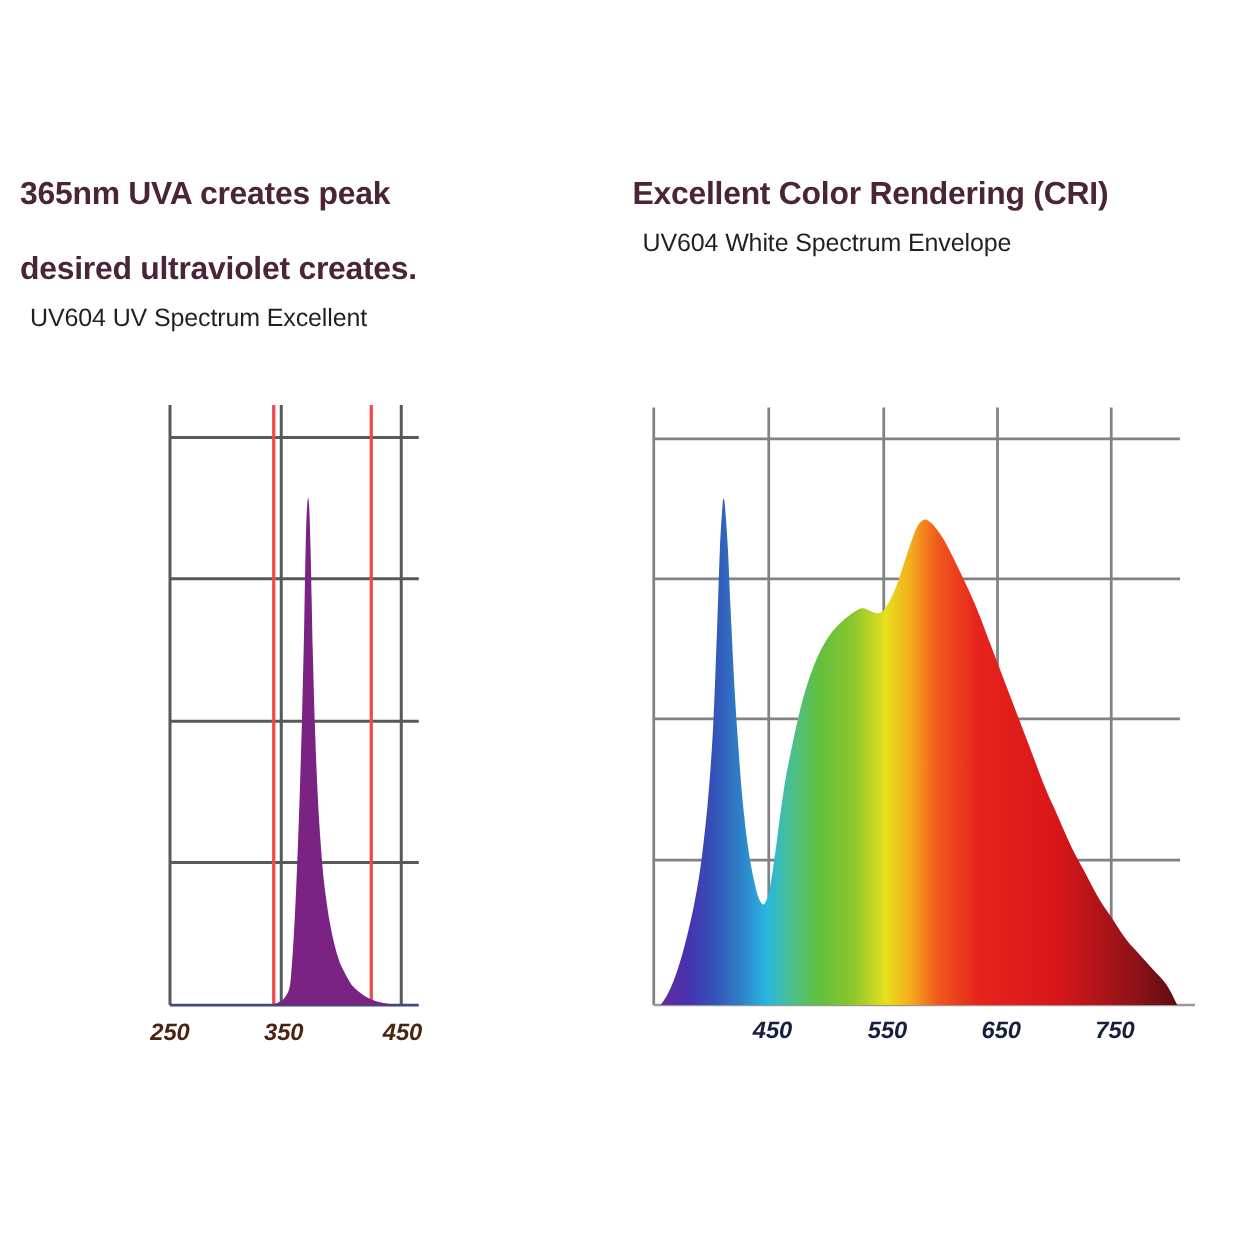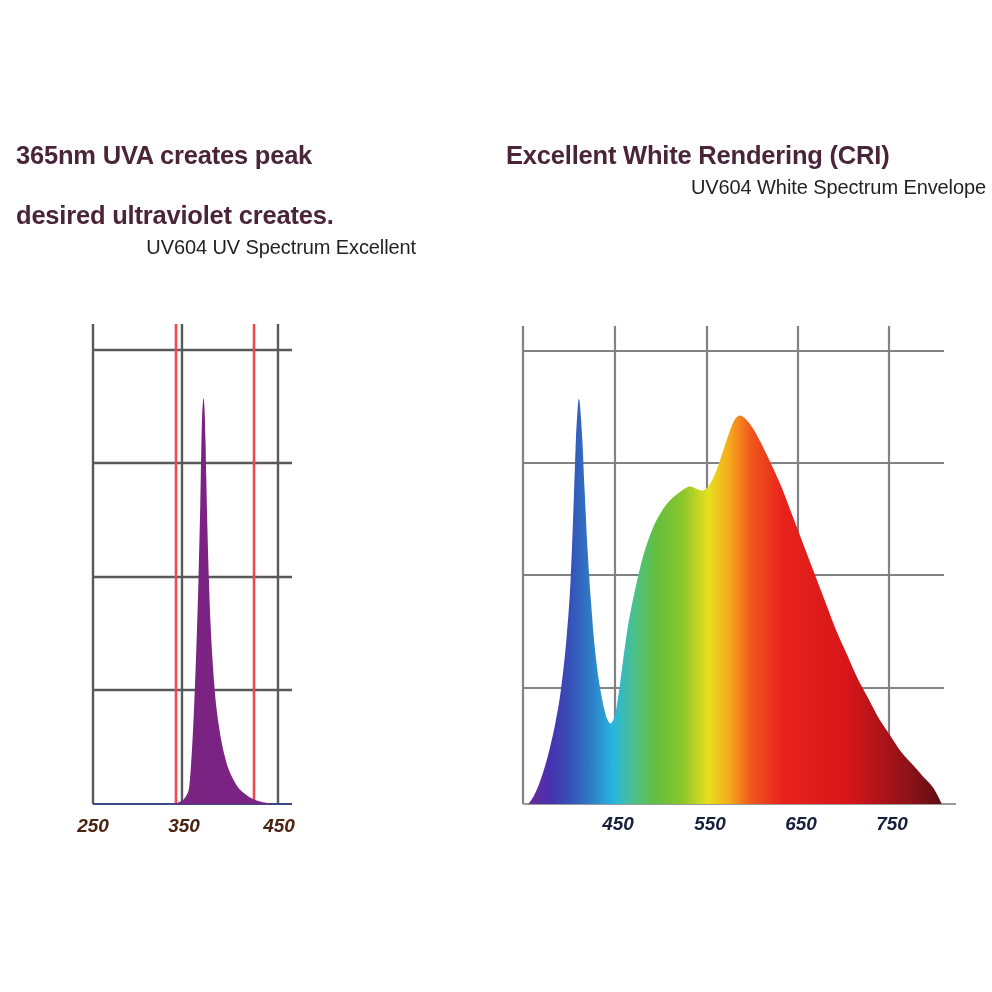--- a/index.html
+++ b/index.html
@@ -37,30 +37,29 @@
     color: #4a2438;
     letter-spacing: -0.2px;
     margin: 0;
   }
   .chart-subtitle {
     font-family: "Liberation Sans", sans-serif;
     font-weight: normal;
     font-size: 20px;
     line-height: 26px;
     color: #231f20;
-    margin: 0;
+    margin: 8px;
     padding-top: 4px;
     letter-spacing: -0.1px;
-    text-align: right;
   }
 
   .plot-wrap {
     position: absolute;
   }
-  #uv-plot-wrap  { left: 0px;   top: 318px; width: 496px; height: 190px; }
+  #uv-plot-wrap  { left: 0px;   top: 318px; width: 496px; height: 190px; padding-left: 43px; }
   #cri-plot-wrap { left: 0px;   top: 318px; width: 496px; height: 190px; }
 
   svg { display: block; overflow: visible; }
 
   .tick-label {
     font-family: "Liberation Sans", sans-serif;
     font-style: italic;
     font-weight: bold;
     font-size: 19px;
   }
@@ -117,21 +116,21 @@
         <text x="279" y="514">450</text>
       </g>
     </svg>
   </div>
 </section>
 
 <section class="panel" id="panel-cri">
 
   <div class="heading-block">
     <h2 class="chart-title">
-      <span>Excellent White Rendering (CRI)</span>
+      <span>Excellent Color Rendering (CRI)</span>
     </h2>
     <p class="chart-subtitle">UV604 White Spectrum Envelope</p>
   </div>
 
   <div class="plot-wrap" id="cri-plot-wrap">
     <svg width="496" height="530" viewBox="0 0 496 530">
       <defs>
         <linearGradient id="spectrumGrad" x1="0" y1="0" x2="1" y2="0" gradientUnits="objectBoundingBox">
           <stop offset="0.000" stop-color="#6a2a9a"></stop>
           <stop offset="0.052" stop-color="#4731b0"></stop>

